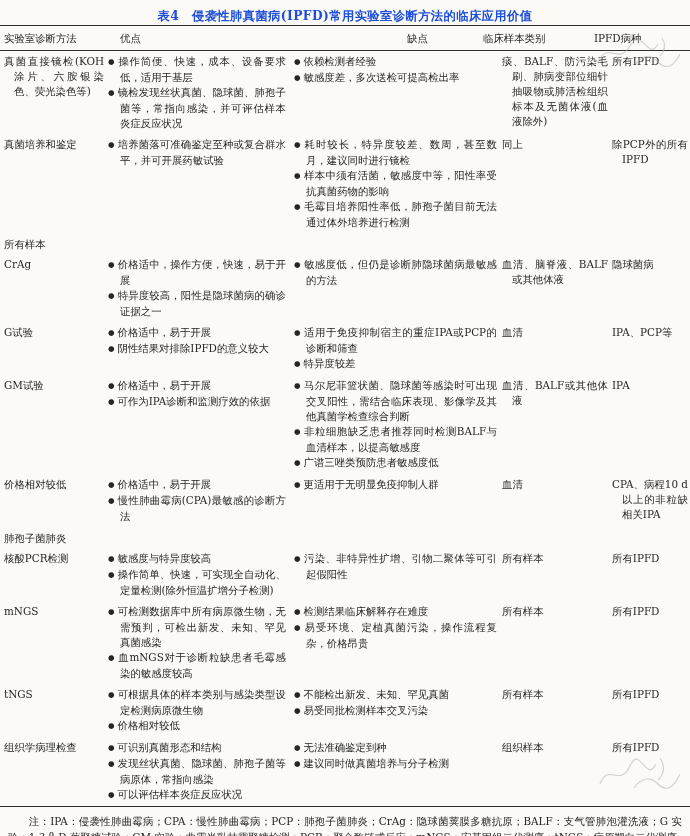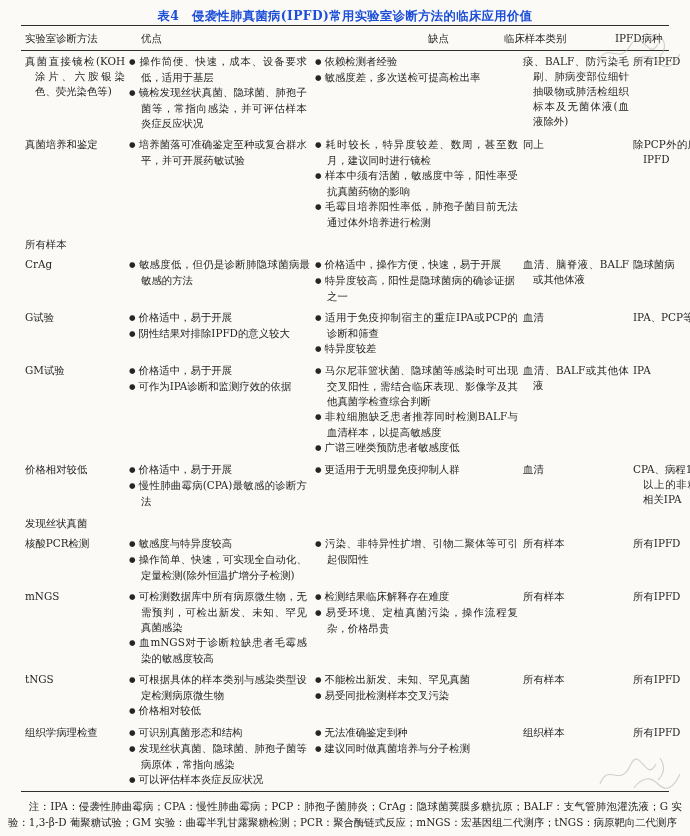--- a/index.html
+++ b/index.html
@@ -12,21 +12,21 @@
     position:relative;
   }
   .page{position:relative;width:690px;height:836px;}
   .title{
     margin:8px 10px 2px;
     text-align:center;
     font-size:12.3px;font-weight:700;letter-spacing:.4px;
     color:#1d4ed8;
   }
   .tbl{
-    margin:0 21px;
+    margin:0 0;
     border-top:1.6px solid #2f2f2f;
     border-bottom:1.6px solid #2f2f2f;
   }
   .thead{position:relative;height:24px;border-bottom:1px solid #2f2f2f;}
   .th{position:absolute;top:5px;white-space:nowrap;}
   .h1{left:4px;}
   .h2{left:120px;}
   .h3{left:407px;}
   .h4{left:483px;}
   .h5{left:594px;}
@@ -93,26 +93,26 @@
             <div class="bi"><span class="blt">●</span><span class="bit">耗时较长，特异度较差、数周，甚至数月，建议同时进行镜检</span></div>
             <div class="bi"><span class="blt">●</span><span class="bit">样本中须有活菌，敏感度中等，阳性率受抗真菌药物的影响</span></div>
             <div class="bi"><span class="blt">●</span><span class="bit">毛霉目培养阳性率低，肺孢子菌目前无法通过体外培养进行检测</span></div>
           </div>
           <div class="cell c-sample">同上</div>
           <div class="cell c-disease">除PCP外的所有IPFD</div>
         </div>
         <div class="row-section">所有样本</div>
         <div class="row">
           <div class="cell c-method">CrAg</div>
-          <div class="cell c-cons">
-            <div class="bi"><span class="blt">●</span><span class="bit">敏感度低，但仍是诊断肺隐球菌病最敏感的方法</span></div>
-          </div>
           <div class="cell c-pros">
             <div class="bi"><span class="blt">●</span><span class="bit">价格适中，操作方便，快速，易于开展</span></div>
             <div class="bi"><span class="blt">●</span><span class="bit">特异度较高，阳性是隐球菌病的确诊证据之一</span></div>
+          </div>
+          <div class="cell c-cons">
+            <div class="bi"><span class="blt">●</span><span class="bit">敏感度低，但仍是诊断肺隐球菌病最敏感的方法</span></div>
           </div>
           <div class="cell c-sample">血清、脑脊液、BALF或其他体液</div>
           <div class="cell c-disease">隐球菌病</div>
         </div>
         <div class="row">
           <div class="cell c-method">G试验</div>
           <div class="cell c-pros">
             <div class="bi"><span class="blt">●</span><span class="bit">价格适中，易于开展</span></div>
             <div class="bi"><span class="blt">●</span><span class="bit">阴性结果对排除IPFD的意义较大</span></div>
           </div>
@@ -142,21 +142,21 @@
           <div class="cell c-pros">
             <div class="bi"><span class="blt">●</span><span class="bit">价格适中，易于开展</span></div>
             <div class="bi"><span class="blt">●</span><span class="bit">慢性肺曲霉病(CPA)最敏感的诊断方法</span></div>
           </div>
           <div class="cell c-cons">
             <div class="bi"><span class="blt">●</span><span class="bit">更适用于无明显免疫抑制人群</span></div>
           </div>
           <div class="cell c-sample">血清</div>
           <div class="cell c-disease">CPA、病程10 d以上的非粒缺相关IPA</div>
         </div>
-        <div class="row-section">发现丝状真菌</div>
+        <div class="row-section">肺孢子菌肺炎</div>
         <div class="row">
           <div class="cell c-method">核酸PCR检测</div>
           <div class="cell c-pros">
             <div class="bi"><span class="blt">●</span><span class="bit">敏感度与特异度较高</span></div>
             <div class="bi"><span class="blt">●</span><span class="bit">操作简单、快速，可实现全自动化、定量检测(除外恒温扩增分子检测)</span></div>
           </div>
           <div class="cell c-cons">
             <div class="bi"><span class="blt">●</span><span class="bit">污染、非特异性扩增、引物二聚体等可引起假阳性</span></div>
           </div>
           <div class="cell c-sample">所有样本</div>

